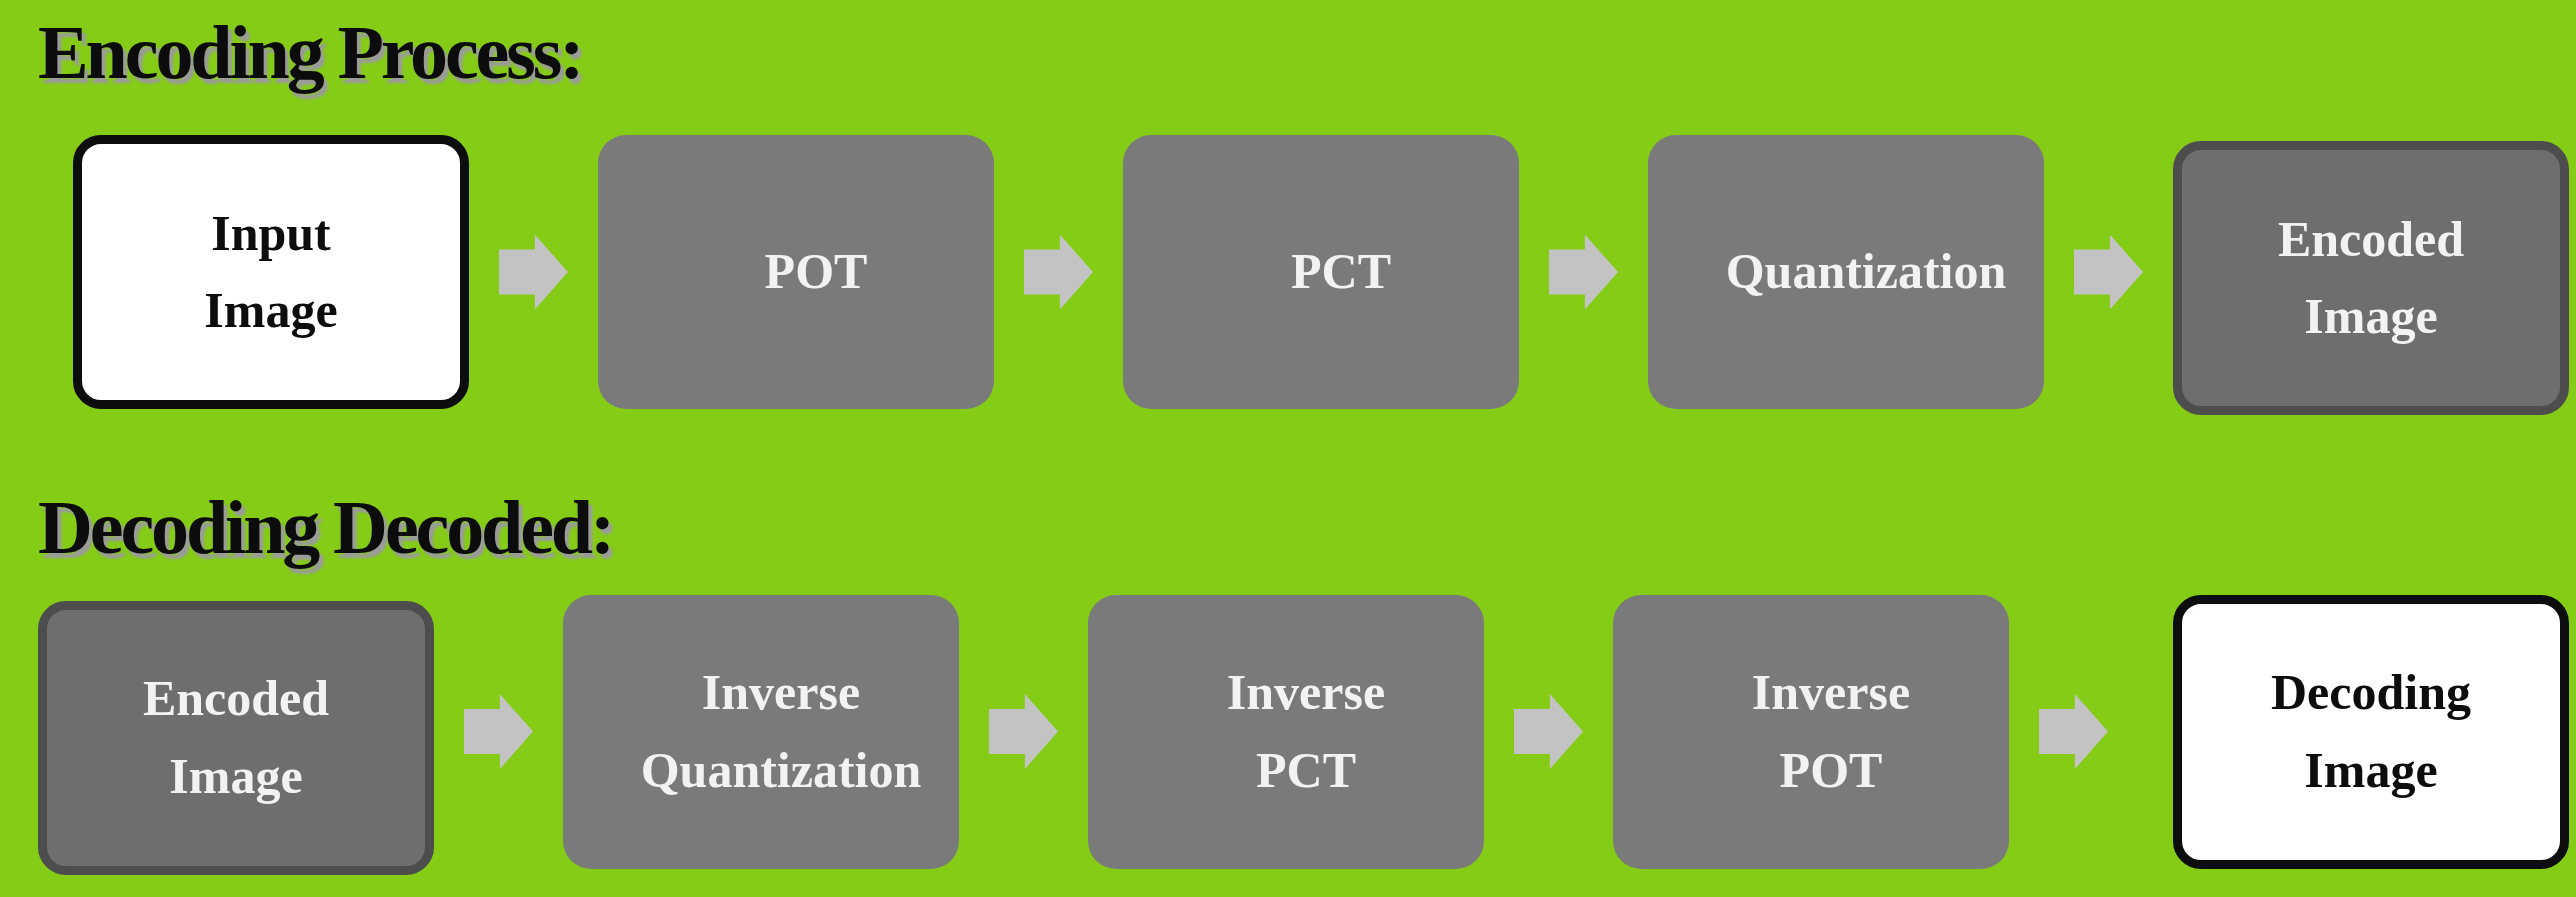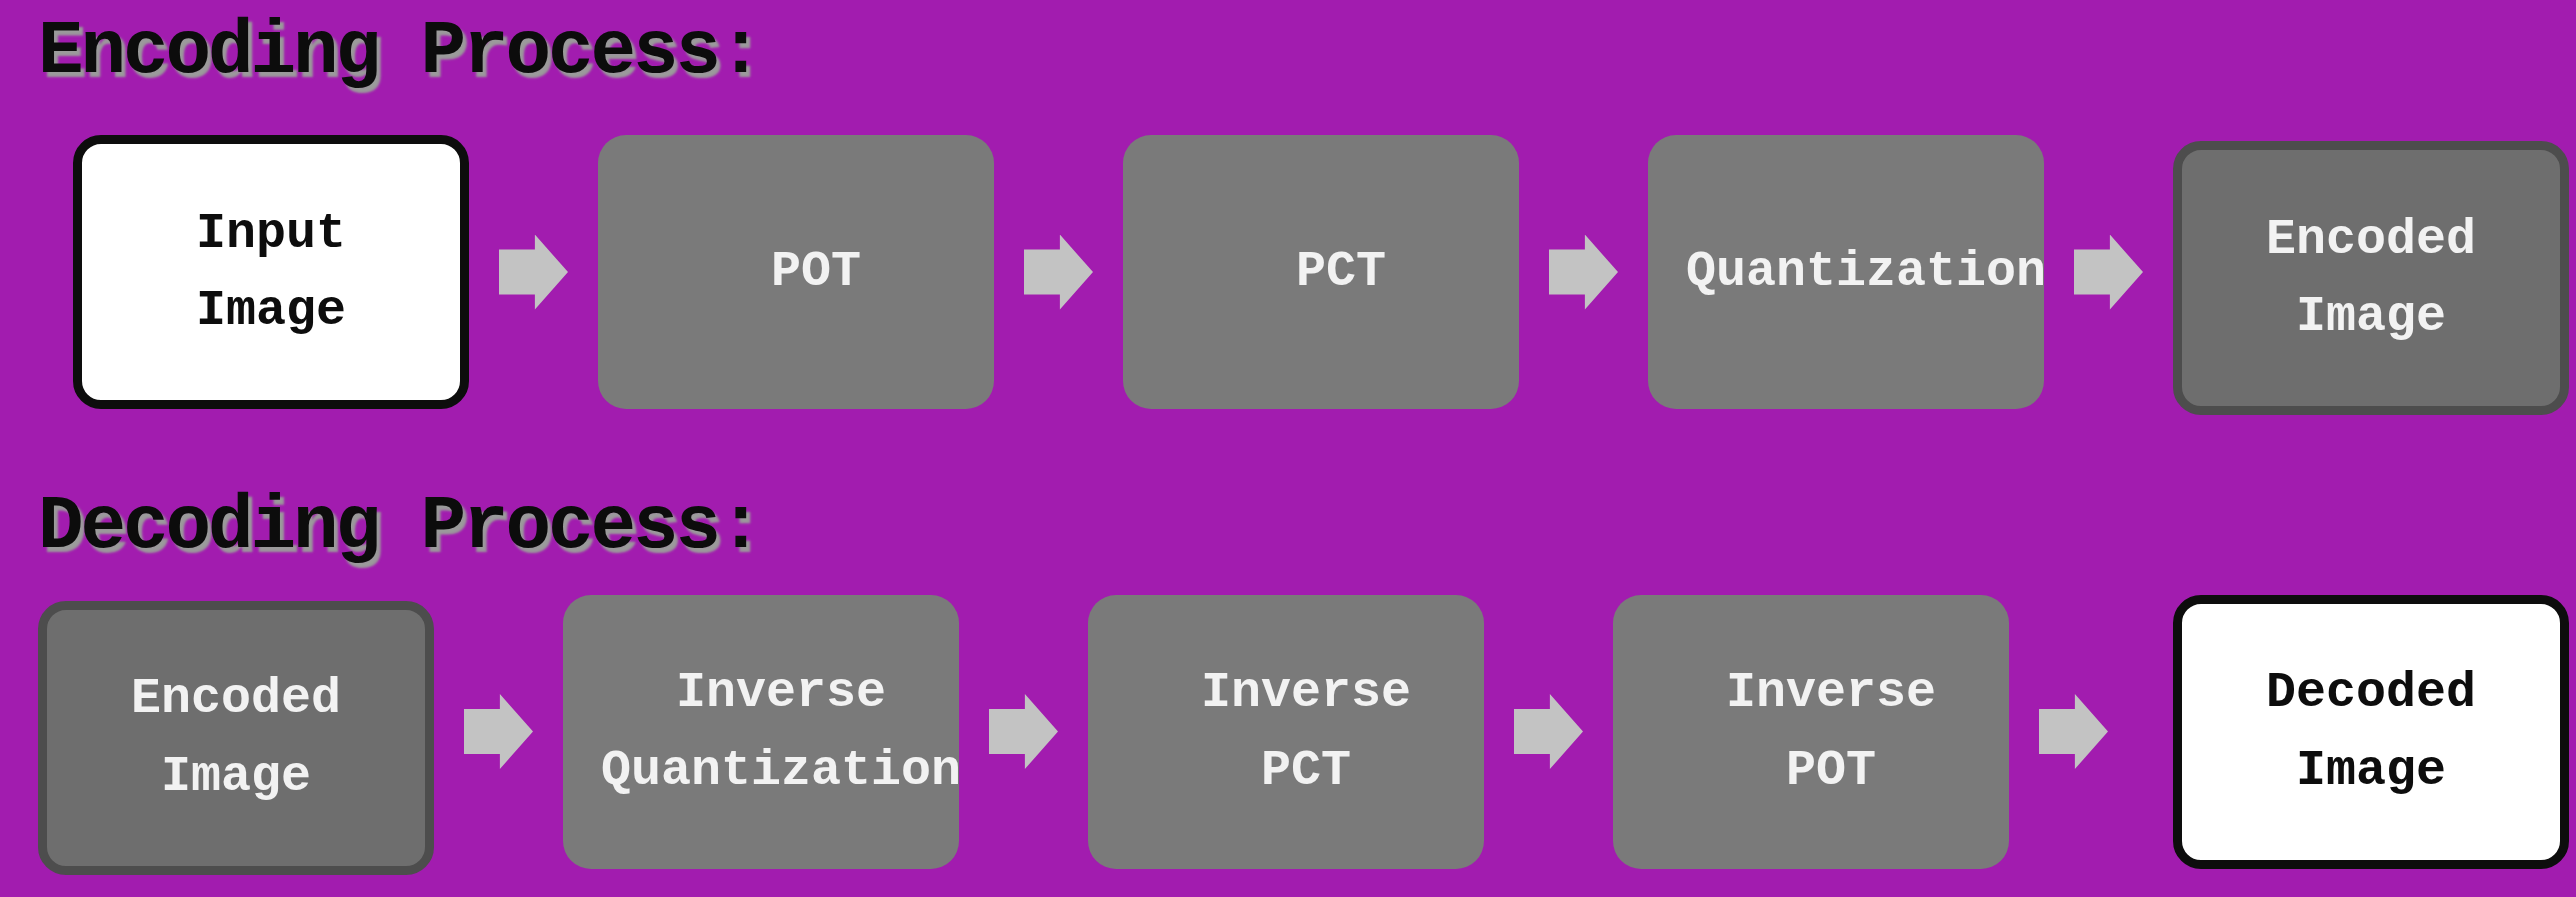--- a/index.html
+++ b/index.html
@@ -6,23 +6,23 @@
     margin: 0;
     padding: 0;
     background: #ffffff;
   }
   .canvas {
     position: relative;
     width: 2576px;
     height: 898px;
     box-sizing: border-box;
     padding: 11px 0 0 38px;
-    background: #a21caf;
+    background: #84cc16;
     overflow: hidden;
-    font-family: Liberation Mono, monospace;
+    font-family: Liberation Serif, serif;
   }
   .section-title {
     margin: 0;
     font-size: 76px;
     font-weight: bold;
     letter-spacing: -3.1px;
     line-height: 1.08;
     color: var(--title-color, #0c0c0c);
     text-shadow: 3.9px 4.7px 2.4px var(--title-shadow, #9b9b9b);
   }
@@ -116,21 +116,21 @@
     </div>
     <div class="arrow-gap">
       <span class="flow-arrow"></span>
     </div>
     <div class="step-box type-terminal">
       <span class="step-label">Encoded
 Image</span>
     </div>
   </div>
 
-  <h1 class="section-title title-decoding">Decoding Process:</h1>
+  <h1 class="section-title title-decoding">Decoding Decoded:</h1>
 
   <div class="flow-row row-decoding">
     <div class="step-box type-terminal">
       <span class="step-label">Encoded
 Image</span>
     </div>
     <div class="arrow-gap">
       <span class="flow-arrow"></span>
     </div>
     <div class="step-box type-process">
@@ -148,19 +148,19 @@
       <span class="flow-arrow"></span>
     </div>
     <div class="step-box type-process">
       <span class="step-label">Inverse
 POT</span>
     </div>
     <div class="arrow-gap">
       <span class="flow-arrow"></span>
     </div>
     <div class="step-box type-io">
-      <span class="step-label">Decoded
+      <span class="step-label">Decoding
 Image</span>
     </div>
   </div>
 
 </div>
 
 
 </body></html>

